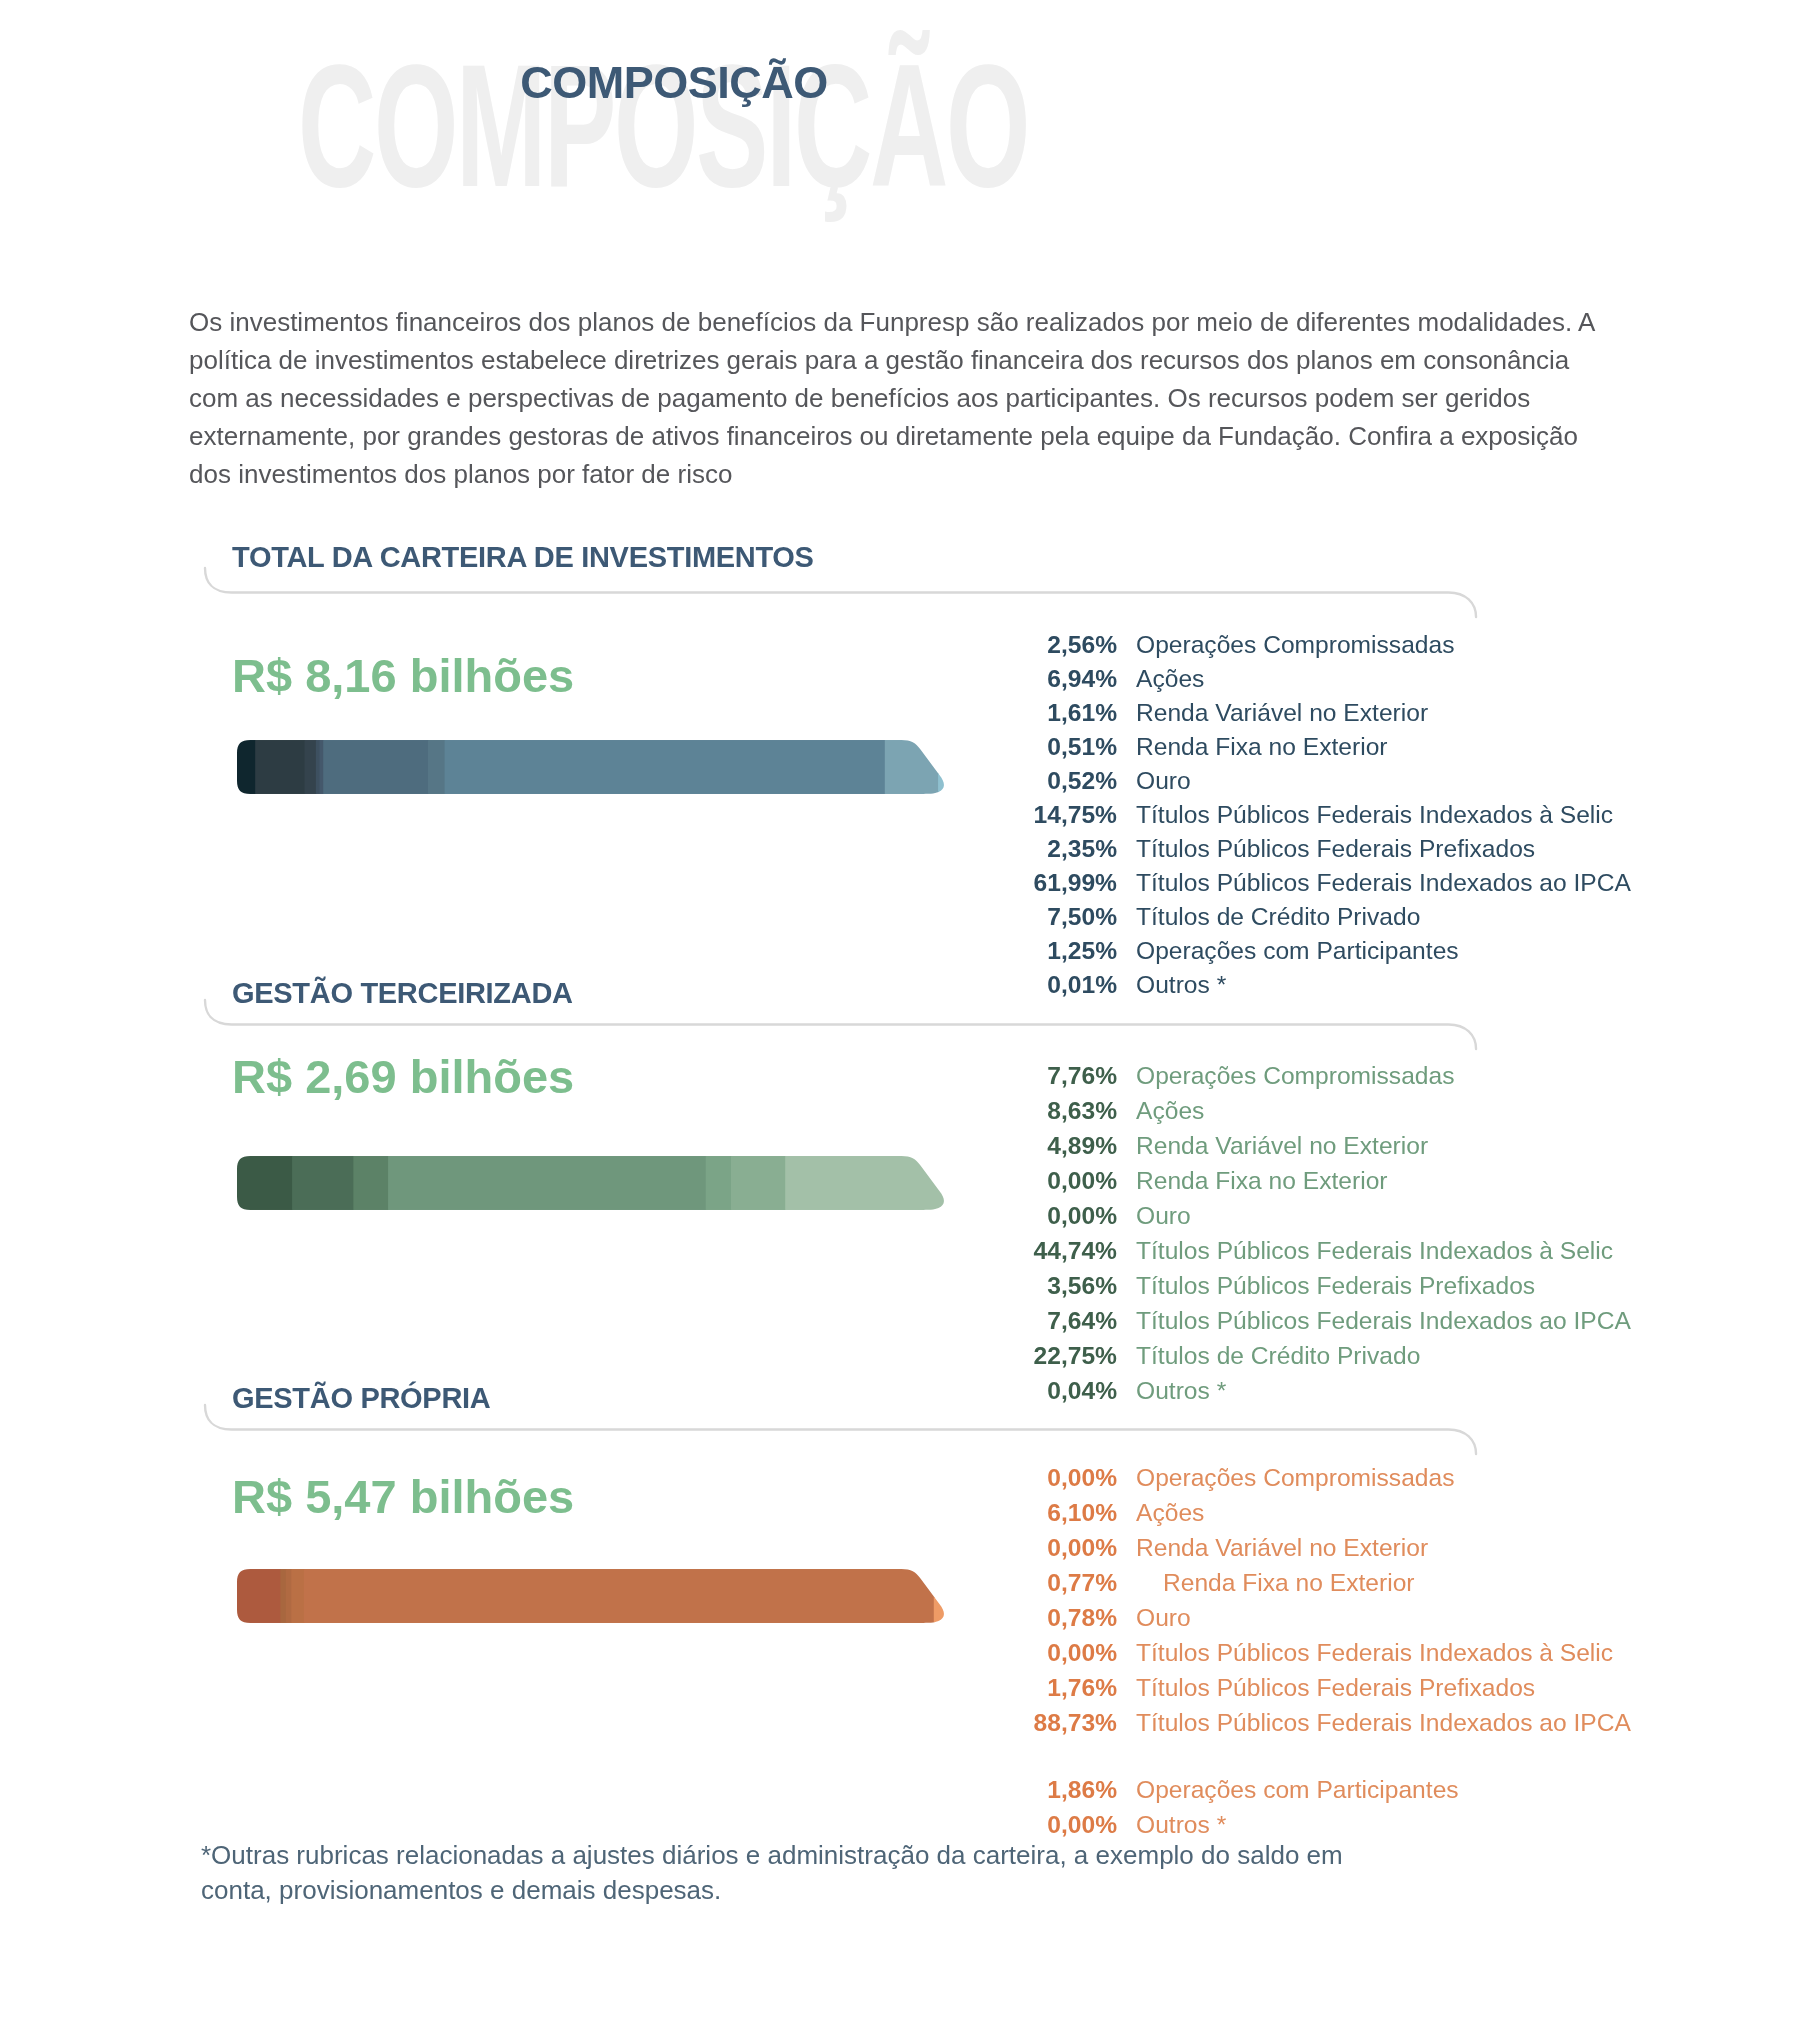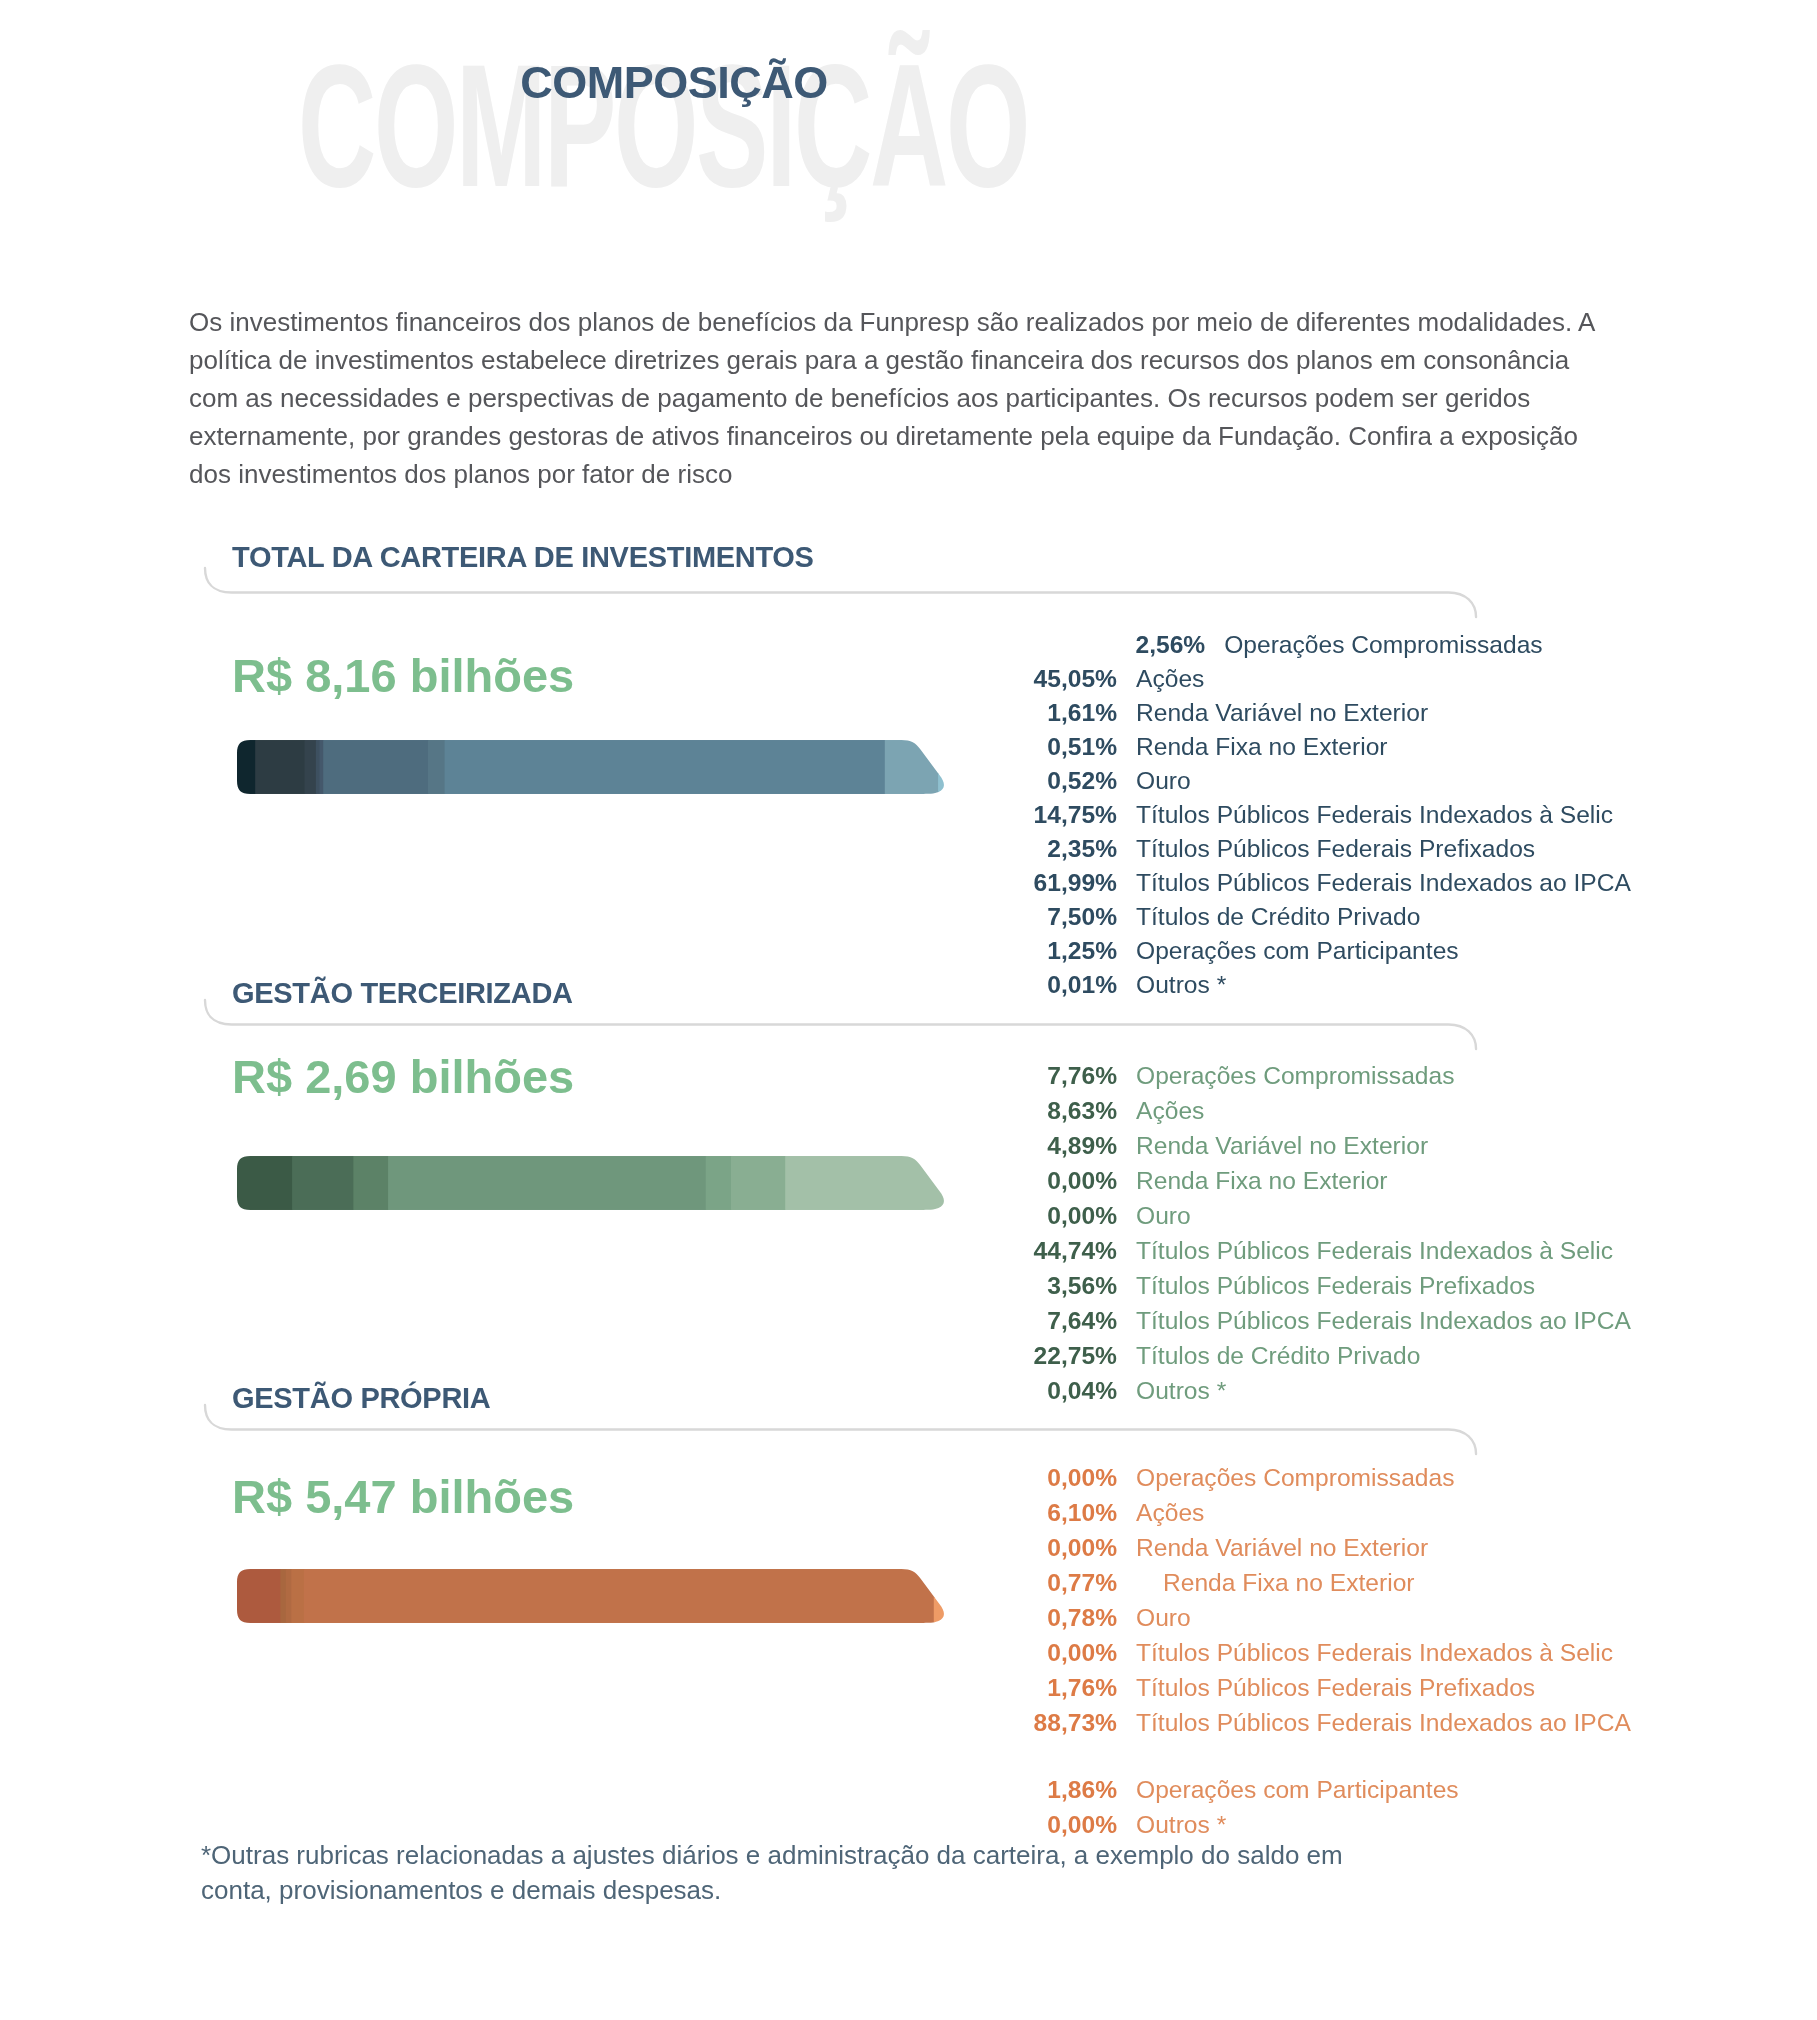--- a/index.html
+++ b/index.html
@@ -76,26 +76,26 @@
           <rect x="87.16" y="0" width="4.90" height="57" fill="#44586b"></rect>
           <rect x="91.06" y="0" width="111.64" height="57" fill="#4e6c7e"></rect>
           <rect x="201.70" y="0" width="18.63" height="57" fill="#567686"></rect>
           <rect x="219.32" y="0" width="465.97" height="57" fill="#5d8396"></rect>
           <rect x="684.29" y="0" width="57.26" height="57" fill="#7ca4b2"></rect>
           <rect x="740.55" y="0" width="10.38" height="57" fill="#8fc0cf"></rect>
           <rect x="749.92" y="0" width="1.08" height="57" fill="#a5d4e2"></rect>
         </g>
       </svg>
       <div class="legend" style="top: 628px;">
-        <div class="legend-row" style="height: 34px; justify-content: center;">
+        <div class="legend-row" style="height: 34px;">
           <span class="legend-pct" style="color: rgb(46, 75, 96);">2,56%</span>
           <span class="legend-label" style="color: rgb(46, 75, 96);">Operações Compromissadas</span>
         </div>
         <div class="legend-row" style="height: 34px;">
-          <span class="legend-pct" style="color: rgb(46, 75, 96);">45,05%</span>
+          <span class="legend-pct" style="color: rgb(46, 75, 96);">6,94%</span>
           <span class="legend-label" style="color: rgb(46, 75, 96);">Ações</span>
         </div>
         <div class="legend-row" style="height: 34px;">
           <span class="legend-pct" style="color: rgb(46, 75, 96);">1,61%</span>
           <span class="legend-label" style="color: rgb(46, 75, 96);">Renda Variável no Exterior</span>
         </div>
         <div class="legend-row" style="height: 34px;">
           <span class="legend-pct" style="color: rgb(46, 75, 96);">0,51%</span>
           <span class="legend-label" style="color: rgb(46, 75, 96);">Renda Fixa no Exterior</span>
         </div>

